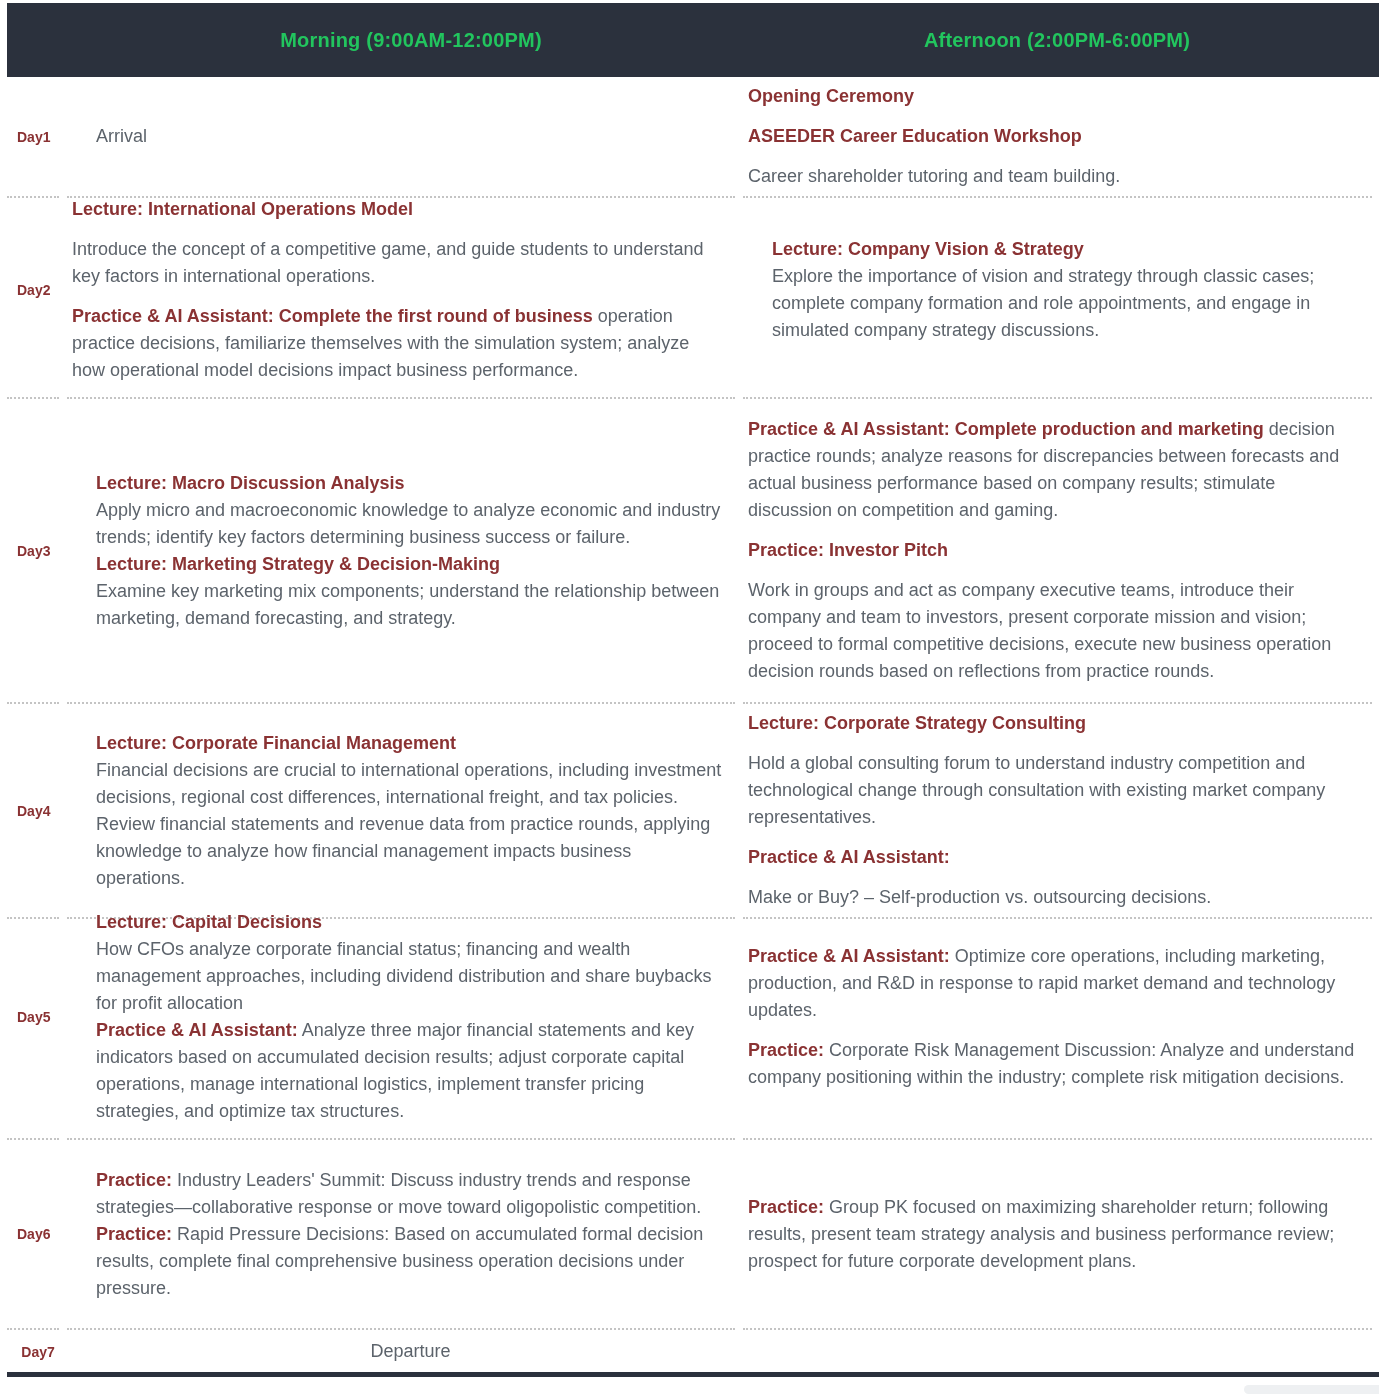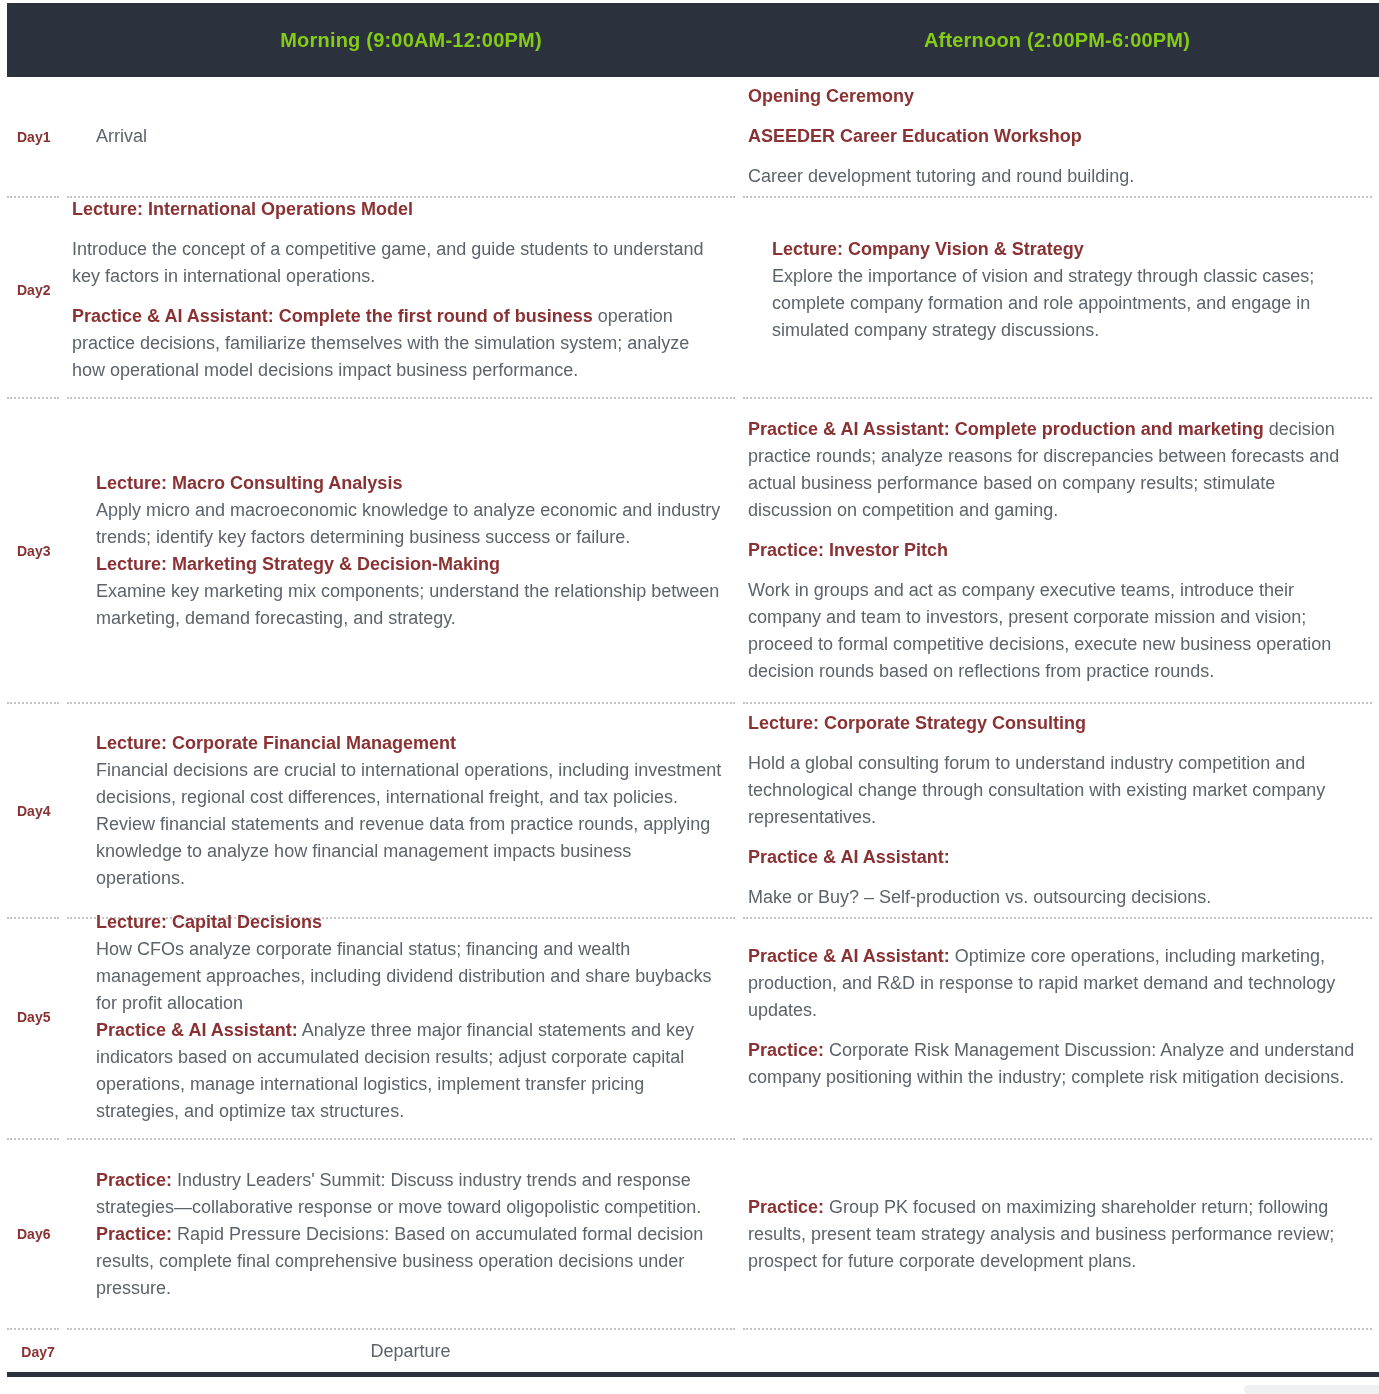--- a/index.html
+++ b/index.html
@@ -13,21 +13,21 @@
   body{font-family:"Liberation Sans",sans-serif;}
   .page{position:relative;width:1379px;height:1394px;background:#fff;overflow:hidden;}
 
   .header{
     position:absolute;left:7px;top:3px;width:1372px;height:74px;
     background:var(--navy);
     display:grid;grid-template-columns:728px 644px;
   }
   .hcell{
     display:flex;align-items:center;justify-content:center;
-    color:#84cc16;font-weight:bold;font-size:20px;letter-spacing:.2px;
+    color:#22c55e;font-weight:bold;font-size:20px;letter-spacing:.2px;
   }
   .hcell.hm{padding-left:80px;}
 
   .table{position:absolute;left:7px;top:77px;width:1365px;}
   .row{display:grid;grid-template-columns:52px 668px 629px;column-gap:8px;}
   .row:nth-child(1){height:105px;}
   .row:nth-child(2){height:217px;}
   .row:nth-child(3){height:305px;}
   .row:nth-child(4){height:192px;}
   .row:nth-child(5){height:244px;}
@@ -73,21 +73,21 @@
       <div class="row">
         <div class="cell day-cell">
           <span>Day1</span>
         </div>
         <div class="cell m-cell">
           <p class="para">Arrival</p>
         </div>
         <div class="cell a-cell">
           <p class="para"><span class="b">Opening Ceremony</span></p>
           <p class="para"><span class="b">ASEEDER Career Education Workshop</span></p>
-          <p class="para">Career development tutoring and round building.</p>
+          <p class="para">Career shareholder tutoring and team building.</p>
         </div>
       </div>
       <div class="row">
         <div class="cell day-cell">
           <span>Day2</span>
         </div>
         <div class="cell a-cell">
           <p class="para"><span class="b">Lecture: International Operations Model</span></p>
           <p class="para">Introduce the concept of a competitive game, and guide students to understand key factors in international operations.</p>
           <p class="para"><span class="b">Practice &amp; AI Assistant: Complete the first round of business</span> operation practice decisions, familiarize themselves with the simulation system; analyze how operational model decisions impact business performance.</p>
@@ -95,21 +95,21 @@
         <div class="cell m-cell">
           <p class="para"><span class="b">Lecture: Company Vision &amp; Strategy</span></p>
           <p class="para">Explore the importance of vision and strategy through classic cases; complete company formation and role appointments, and engage in simulated company strategy discussions.</p>
         </div>
       </div>
       <div class="row">
         <div class="cell day-cell">
           <span>Day3</span>
         </div>
         <div class="cell m-cell">
-          <p class="para"><span class="b">Lecture: Macro Consulting Analysis</span></p>
+          <p class="para"><span class="b">Lecture: Macro Discussion Analysis</span></p>
           <p class="para">Apply micro and macroeconomic knowledge to analyze economic and industry trends; identify key factors determining business success or failure.</p>
           <p class="para"><span class="b">Lecture: Marketing Strategy &amp; Decision-Making</span></p>
           <p class="para">Examine key marketing mix components; understand the relationship between marketing, demand forecasting, and strategy.</p>
         </div>
         <div class="cell a-cell">
           <p class="para"><span class="b">Practice &amp; AI Assistant: Complete production and marketing</span> decision practice rounds; analyze reasons for discrepancies between forecasts and actual business performance based on company results; stimulate discussion on competition and gaming.</p>
           <p class="para"><span class="b">Practice: Investor Pitch</span></p>
           <p class="para">Work in groups and act as company executive teams, introduce their company and team to investors, present corporate mission and vision; proceed to formal competitive decisions, execute new business operation decision rounds based on reflections from practice rounds.</p>
         </div>
       </div>

